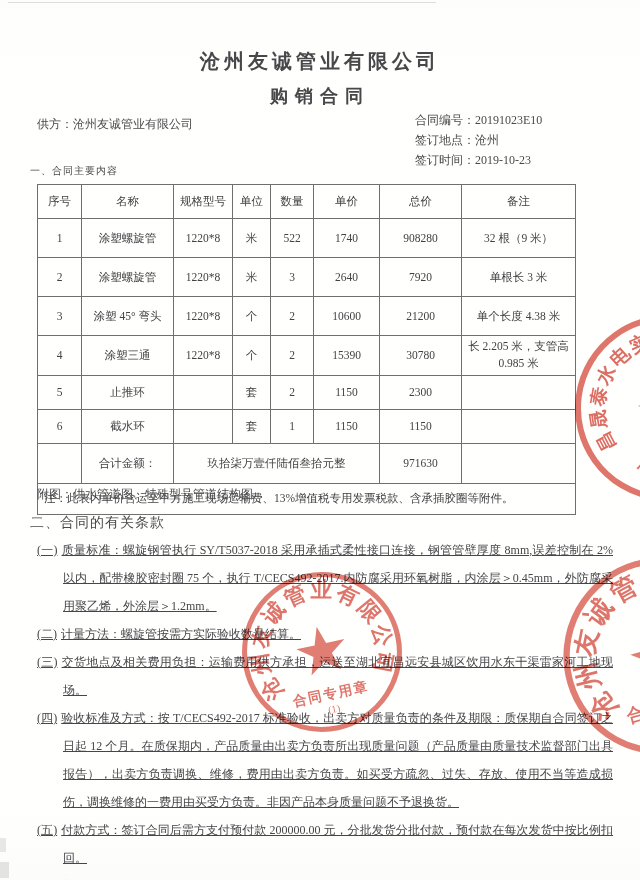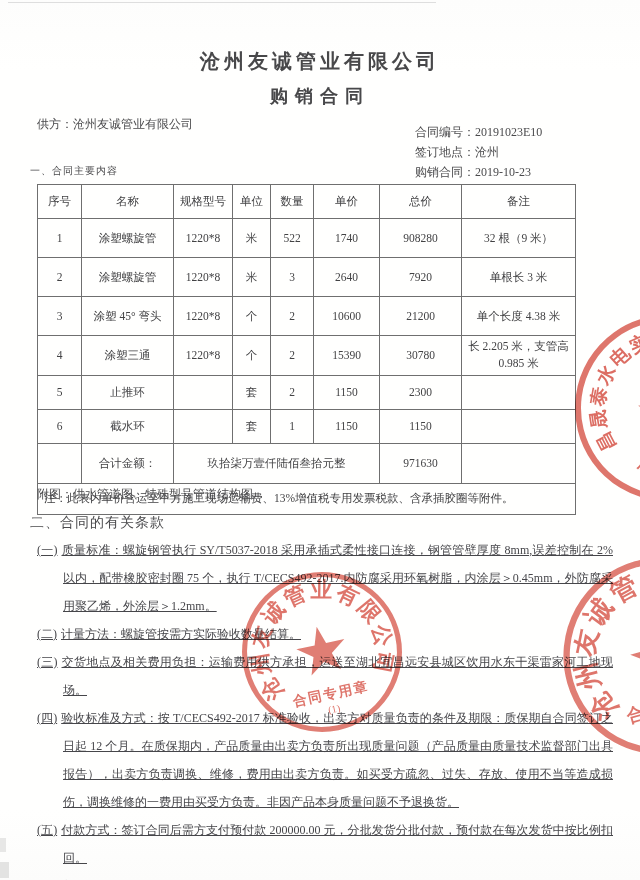--- a/index.html
+++ b/index.html
@@ -24,21 +24,21 @@
   }
   .subtitle {
     position:absolute; top:84px; left:0; width:100%;
     text-align:center; font-size:18px; font-weight:600;
     letter-spacing:7px; color:#48484a;
   }
 
   .meta { position:absolute; top:110px; left:37px; right:30px; height:70px; font-size:12px; color:#4a4a4c; }
   .meta .supplier { position:absolute; left:0; top:6px; }
   .meta .buyer    { position:absolute; left:0; top:42px; }
-  .meta .m-right  { position:absolute; left:378px; top:12px; line-height:20px; }
+  .meta .m-right  { position:absolute; left:378px; top:0; line-height:20px; }
   .meta .m-right div { white-space:nowrap; }
 
   .sec1-heading { position:absolute; top:164px; left:30px; font-size:10px; color:#4a4a4c; letter-spacing:1px; }
 
   table.items {
     position:absolute; top:184px; left:37px;
     border-collapse:collapse; table-layout:fixed; width:538px;
     font-size:11.5px; color:#424244;padding-left:41px;
   }
   table.items td, table.items th {
@@ -77,21 +77,21 @@
   <div class="scan-smudge2"></div>
 
   <div class="title">沧州友诚管业有限公司</div>
   <div class="subtitle">购销合同</div>
 
   <div class="meta">
     <div class="supplier"><span>供方：</span><span>沧州友诚管业有限公司</span></div>
     <div class="m-right">
       <div><span>合同编号：</span><span>20191023E10</span></div>
       <div><span>签订地点：</span><span>沧州</span></div>
-      <div><span>购销合同：</span><span>2019-10-23</span></div>
+      <div><span>签订时间：</span><span>2019-10-23</span></div>
     </div>
   </div>
 
   <div class="sec1-heading">一、合同主要内容</div>
 
   <table class="items">
     <colgroup>
       <col style="width:44px">
         <col style="width:92px">
         <col style="width:59px">

